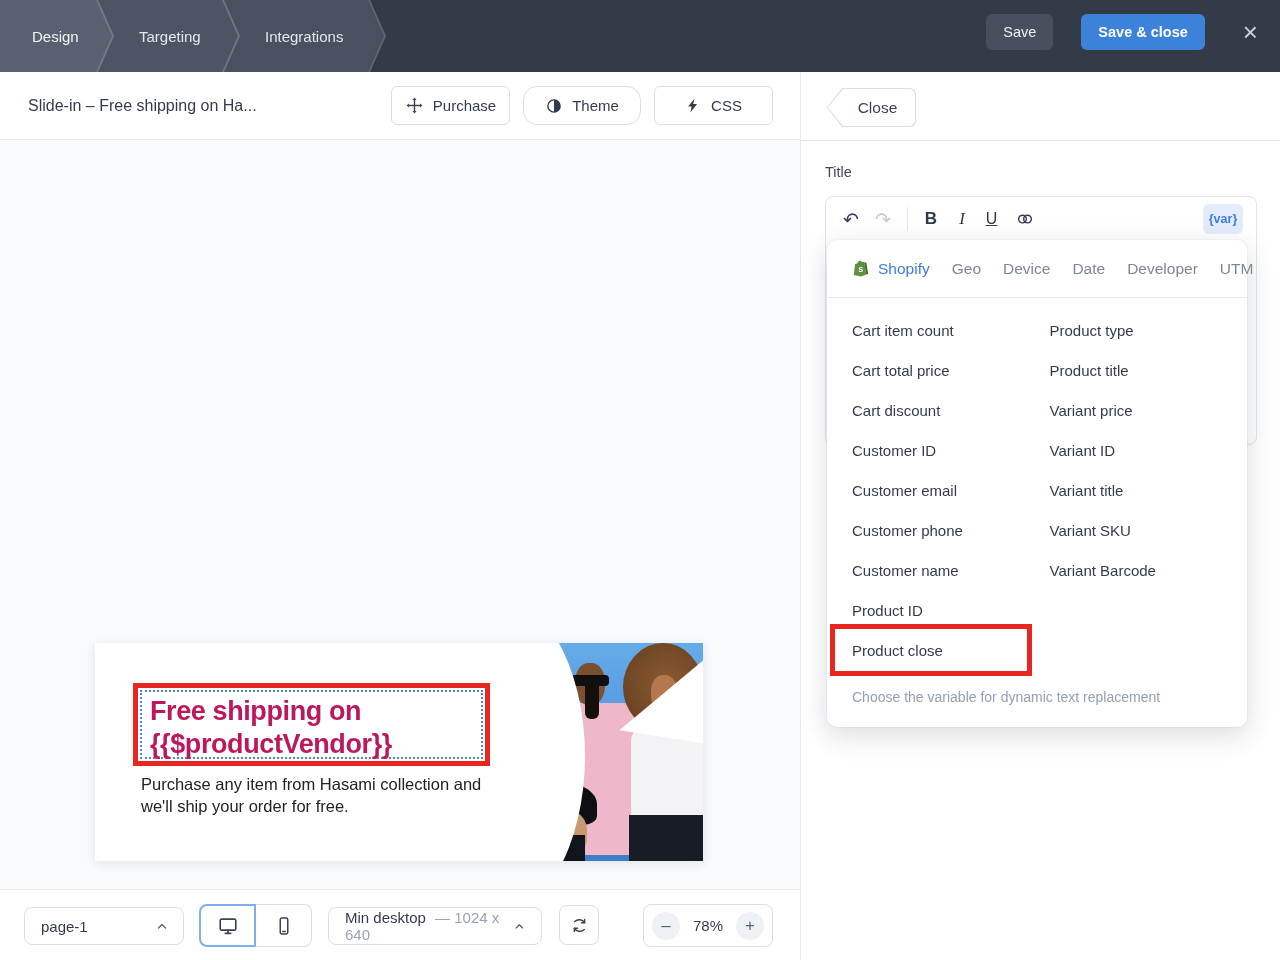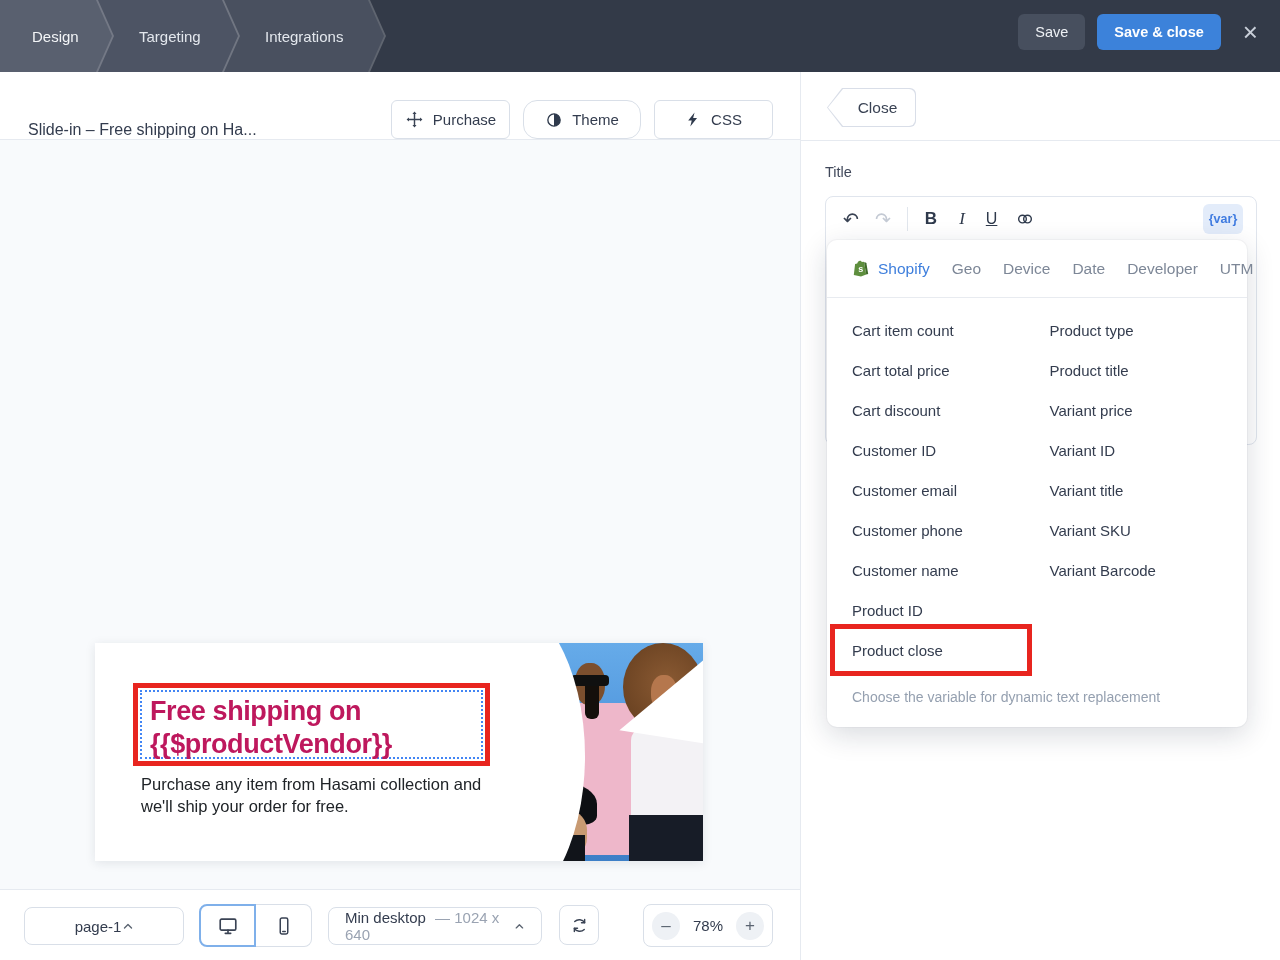--- a/index.html
+++ b/index.html
@@ -9,30 +9,30 @@
     position: relative; background:#fff; overflow:hidden; color:#3a4354;
   }
 
   
   .topbar { position:absolute; left:0; top:0; width:1280px; height:72px; background:#333a48; }
   .tab { position:absolute; top:0; height:72px; display:flex; align-items:center;
          font-size:15px; color:#e3e7ed; cursor:pointer; }
   .tab-shape { clip-path: polygon(0 0, calc(100% - 16px) 0, 100% 50%, calc(100% - 16px) 100%, 0 100%, 15px 50%); }
   .tab-first { clip-path: polygon(0 0, calc(100% - 16px) 0, 100% 50%, calc(100% - 16px) 100%, 0 100%); }
   .tab-edge { position:absolute; top:0; height:72px; background:rgba(255,255,255,.22); }
-  .topbar-actions { position:absolute; right:0; top:0; height:64px; display:flex; align-items:center; gap:12px; padding-right:22px; }
+  .topbar-actions { position:absolute; right:0; top:0; height:64px; display:flex; align-items:center; gap:28px; padding-right:22px; }
   .btn-dark { background:#474f5e; color:#eef1f5; border:none; border-radius:6px; height:36px;
               padding:0 17px; font-size:14.5px; font-family:inherit; cursor:pointer; }
   .btn-blue { background:#3c82da; color:#fff; border:none; border-radius:6px; height:36px;
               padding:0 17px; font-size:14.5px; font-weight:bold; font-family:inherit; cursor:pointer; }
   .x-close { color:#c9cfd9; font-size:26px; line-height:1; margin-left:10px; cursor:pointer; font-weight:400; }
 
   
   .subheader { position:absolute; left:0; top:72px; width:800px; height:68px; background:#fff;
-               border-bottom:1px solid #e6eaf0; display:flex; align-items:flex-end; }
+               border-bottom:1px solid #e6eaf0; display:flex; align-items:center; }
   .campaign-title { margin-left:28px; font-size:16px; color:#333c4e; }
   .subheader-btns { position:absolute; right:27px; display:flex; gap:13px; }
   .tool-btn { display:flex; align-items:center; justify-content:center; gap:9px; width:119px; height:39px;
               background:#fff; border:1px solid #d9dfe8; border-radius:6px; font-size:15px; color:#333c4e;
               font-family:inherit; cursor:pointer; }
   .tool-btn svg { display:block; }
 
   
   .canvas { position:absolute; left:0; top:140px; width:800px; height:749px; background:#f8fafc; }
 
@@ -64,21 +64,21 @@
   .ph-face-beanie { left:34px; top:168px; width:40px; height:46px; background:#c89a72; border-radius:42%; }
   .ph-shoulder { left:-4px; top:192px; width:76px; height:30px; background:#11141a; }
   .ph-cut-left { left:-120px; top:-52px; width:192px; height:330px; background:#fff; border-radius:50%; }
   .ph-cut-wedge { inset:0; background:#fff; clip-path:polygon(56% 40%, 100% 8%, 100% 46%); }
 
   
   .bottombar { position:absolute; left:0; top:889px; width:800px; height:71px; background:#fff;
                border-top:1px solid #e6eaf0; }
   .pill { position:absolute; background:#fff; border:1px solid #d9dfe8; border-radius:8px;
           display:flex; align-items:center; font-size:15px; color:#333c4e; cursor:pointer; }
-  .page-select { left:24px; top:17px; width:160px; height:38px; padding:0 14px 0 16px; justify-content:center; }
+  .page-select { left:24px; top:17px; width:160px; height:38px; padding:0 14px 0 16px; justify-content:space-between; }
   .seg { position:absolute; left:199px; top:14px; display:flex; }
   .seg-btn { width:57px; height:43px; background:#fff; display:flex; align-items:center; justify-content:center; cursor:pointer; }
   .seg-desktop { border:2px solid #7fb0ea; border-radius:8px 0 0 8px; }
   .seg-mobile { border:1px solid #d9dfe8; border-left:none; border-radius:0 8px 8px 0; }
   .device-select { left:328px; top:17px; width:214px; height:38px; padding:0 15px 0 16px; justify-content:space-between; }
   .device-dims { color:#9aa3b2; margin-left:5px; }
   .refresh-btn { left:559px; top:15px; width:40px; height:40px; justify-content:center; }
   .zoom-ctl { left:643px; top:14px; width:130px; height:43px; justify-content:space-between; padding:0 8px; cursor:default; }
   .zoom-circle { width:28px; height:28px; border-radius:50%; background:#eef1f5; color:#5a6370; display:flex;
                  align-items:center; justify-content:center; font-size:17px; cursor:pointer; }

